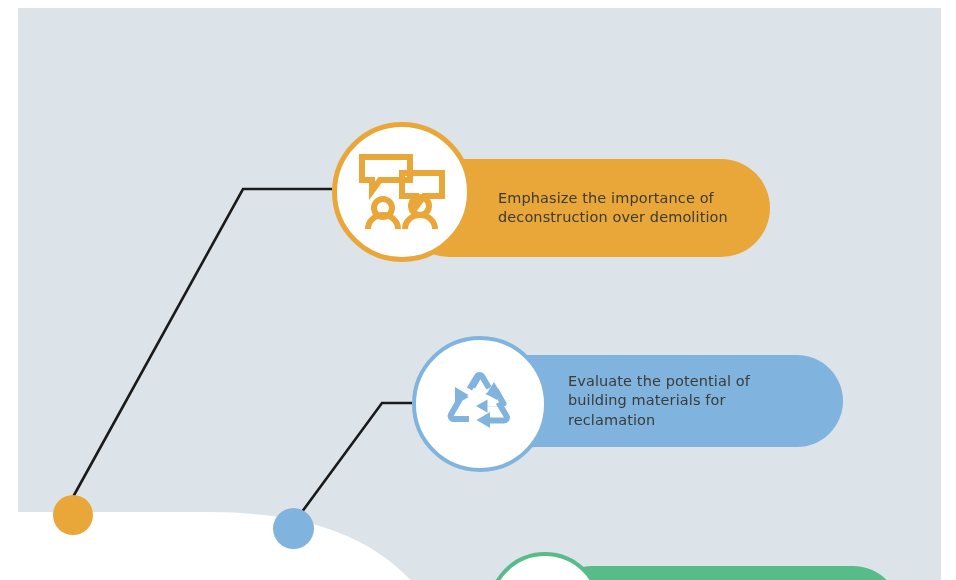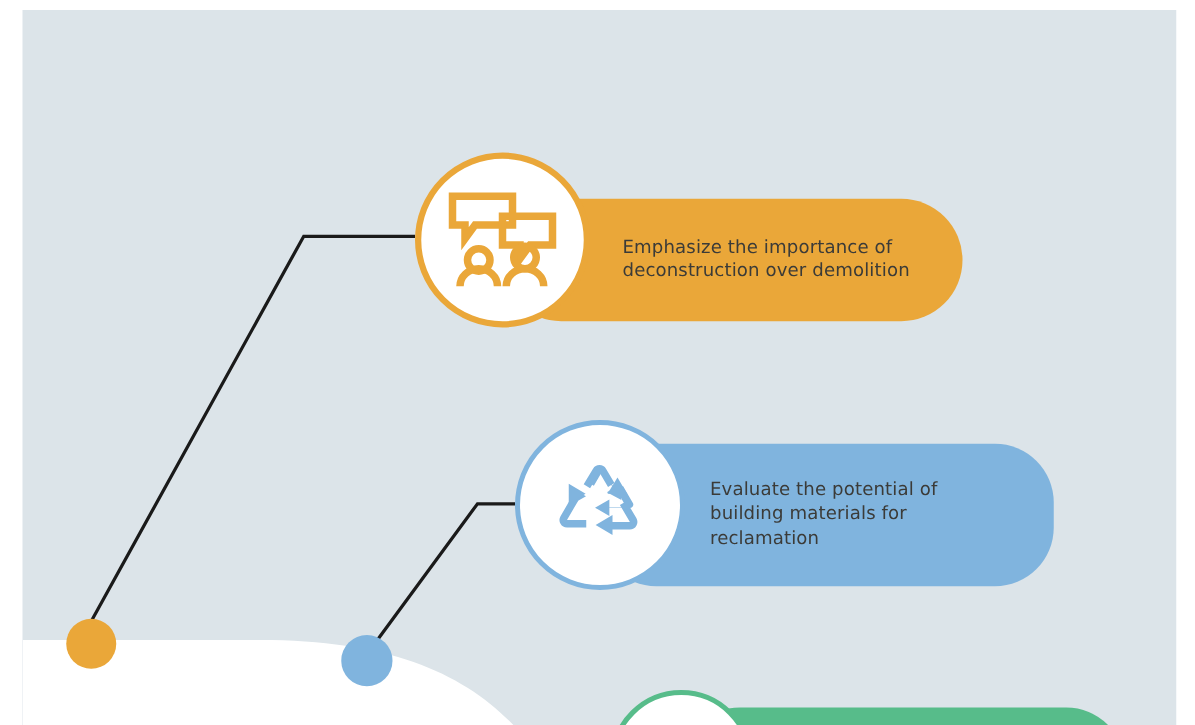--- a/index.html
+++ b/index.html
@@ -78,21 +78,21 @@
     width: 140px;
     height: 140px;
     border: 5px solid #eaa739;
   }
 
   
   .capsule-blue {
     left: 478px;
     top: 355px;
     width: 365px;
-    height: 114px;
+    height: 92px;
     background: #80b4de;
     border-radius: 47px;
     padding-left: 90px;
   }
   .badge-blue {
     left: 412px;
     top: 336px;
     width: 136px;
     height: 136px;
     border: 4px solid #80b4de;

